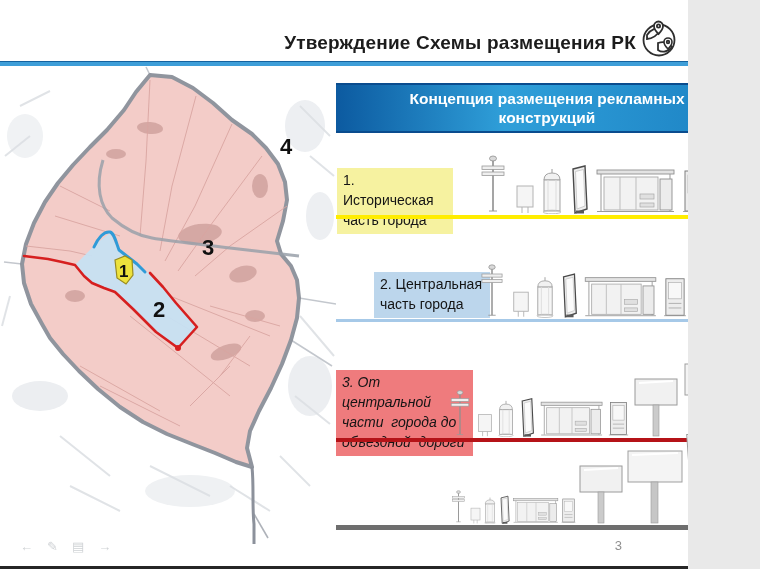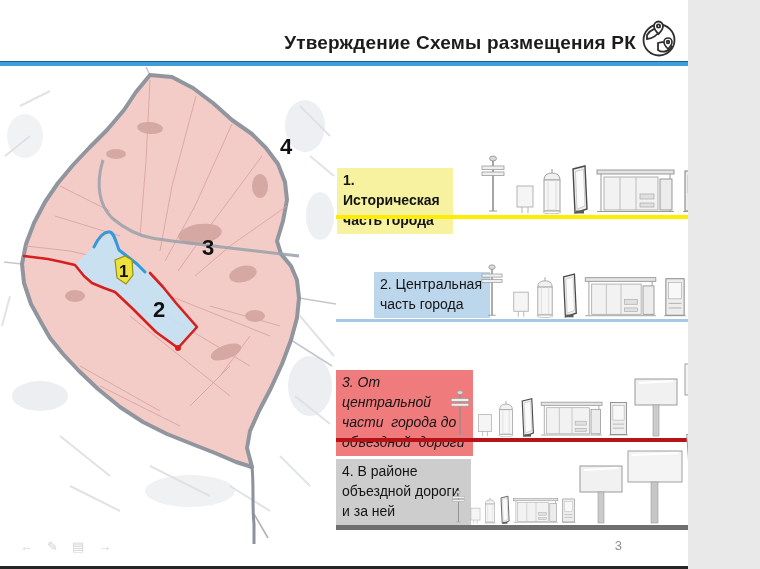--- a/index.html
+++ b/index.html
@@ -16,21 +16,21 @@
                 border-top:2px solid #0a4c8e;border-bottom:2px solid #0a4c8e;
                 color:#ffffff;font-weight:bold;font-size:15.5px;line-height:1.25;
                 display:flex;align-items:center;justify-content:center;text-align:center;
                 white-space:pre-line;}
   .legend-row{position:absolute;left:336px;width:424px;}
   .row-underline{position:absolute;left:0;bottom:0;width:424px;}
   .row-label{position:absolute;color:#141414;font-size:14px;line-height:1.42;
              padding:3px 6px;white-space:pre-wrap;box-sizing:border-box;}
   .structures{position:absolute;right:0;display:flex;align-items:flex-end;overflow:visible;}
   .structures span{display:inline-block;line-height:0;}
-  .r1{top:140px;height:79px;font-weight:bold;} .r1 .row-underline{height:4px;} .r1 .row-label{top:28px;left:1px;width:116px;}
+  .r1{top:140px;height:79px;} .r1 .row-underline{height:4px;} .r1 .row-label{top:28px;left:1px;width:116px;}
       .r1 .structures{left:142px;bottom:5px;gap:6px;}
   .r2{top:244px;height:78px;} .r2 .row-underline{height:3px;} .r2 .row-label{top:28px;left:1px;width:116px;}
       .r2 .structures{left:142px;bottom:4px;gap:5px;}
   .r3{top:360px;height:82px;font-style:italic;} .r3 .row-underline{height:4px;} .r3 .row-label{top:10px;left:0;width:137px;}
       .r3 .structures{left:112px;bottom:5px;gap:4px;}
   .r4{top:430px;height:100px;} .r4 .row-underline{height:5px;} .r4 .row-label{top:29px;left:0;width:135px;}
       .r4 .structures{left:114px;bottom:6px;gap:2px;}
   .controls{position:absolute;left:20px;top:540px;display:flex;gap:14px;
             color:#cfd2d5;font-size:13px;user-select:none;}
   .controls span{cursor:pointer;line-height:1;}
@@ -138,20 +138,22 @@
     <polygon stroke="#9A8C1E" stroke-width="1.2" points="115,194 125,190 132,194 133,209 126,218 117,212" style="fill: rgb(237, 226, 60);"></polygon>
 
     <g font-family="Liberation Sans, sans-serif" font-weight="bold" fill="#101010">
       <text x="119" y="211" font-size="17">1</text>
       <text x="153" y="251" font-size="22">2</text>
       <text x="202" y="189" font-size="22">3</text>
       <text x="280" y="88" font-size="22">4</text>
     </g>
   </svg>
 
+  <div class="panel-header">Концепция размещения рекламных
+конструкций</div>
 
   <div class="legend-row r1">
     <div class="row-label" style="background: rgb(246, 242, 160);">1. Историческая
 часть города</div>
     <div class="structures">
         <span><svg width="30" height="60" viewBox="0 0 30 60" xmlns="http://www.w3.org/2000/svg">
             <line x1="15" y1="6" x2="15" y2="57" stroke="#8f8f8f" stroke-width="1.6"></line>
             <ellipse cx="15" cy="4.5" rx="3.5" ry="2.5" fill="#d9d9d9" stroke="#8f8f8f" stroke-width=".8"></ellipse>
             <rect x="4" y="12" width="22" height="3.4" fill="#efefef" stroke="#9a9a9a" stroke-width=".8"></rect>
             <rect x="4" y="18" width="22" height="3.4" fill="#efefef" stroke="#9a9a9a" stroke-width=".8"></rect>
@@ -311,23 +313,20 @@
         <span><svg width="58" height="78" viewBox="0 0 58 78" xmlns="http://www.w3.org/2000/svg">
             <rect x="2" y="5" width="54" height="31" fill="#f4f4f4" stroke="#9f9f9f"></rect>
             <path d="M6,9 L52,7" stroke="#ffffff" stroke-width="2"></path>
             <rect x="25" y="36" width="7" height="41" fill="#c6c6c6" stroke="#9a9a9a" stroke-width=".6"></rect>
           </svg></span>
       </div>
     <div class="row-underline" style="background: rgb(181, 19, 24);"></div>
   </div>
 
   <div class="legend-row r4">
-    <div class="row-label" style="background: rgb(205, 205, 205);">4. В районе
-объездной дороги
-и за ней</div>
     <div class="structures">
         <span><svg width="17" height="35" viewBox="0 0 30 60" xmlns="http://www.w3.org/2000/svg">
             <line x1="15" y1="6" x2="15" y2="57" stroke="#8f8f8f" stroke-width="1.6"></line>
             <ellipse cx="15" cy="4.5" rx="3.5" ry="2.5" fill="#d9d9d9" stroke="#8f8f8f" stroke-width=".8"></ellipse>
             <rect x="4" y="12" width="22" height="3.4" fill="#efefef" stroke="#9a9a9a" stroke-width=".8"></rect>
             <rect x="4" y="18" width="22" height="3.4" fill="#efefef" stroke="#9a9a9a" stroke-width=".8"></rect>
             <line x1="11" y1="57" x2="19" y2="57" stroke="#9a9a9a"></line>
           </svg></span>
         <span><svg width="13" height="17" viewBox="0 0 22 30" xmlns="http://www.w3.org/2000/svg">
             <rect x="3" y="2" width="16" height="21" fill="#f5f5f5" stroke="#b3b3b3"></rect>

